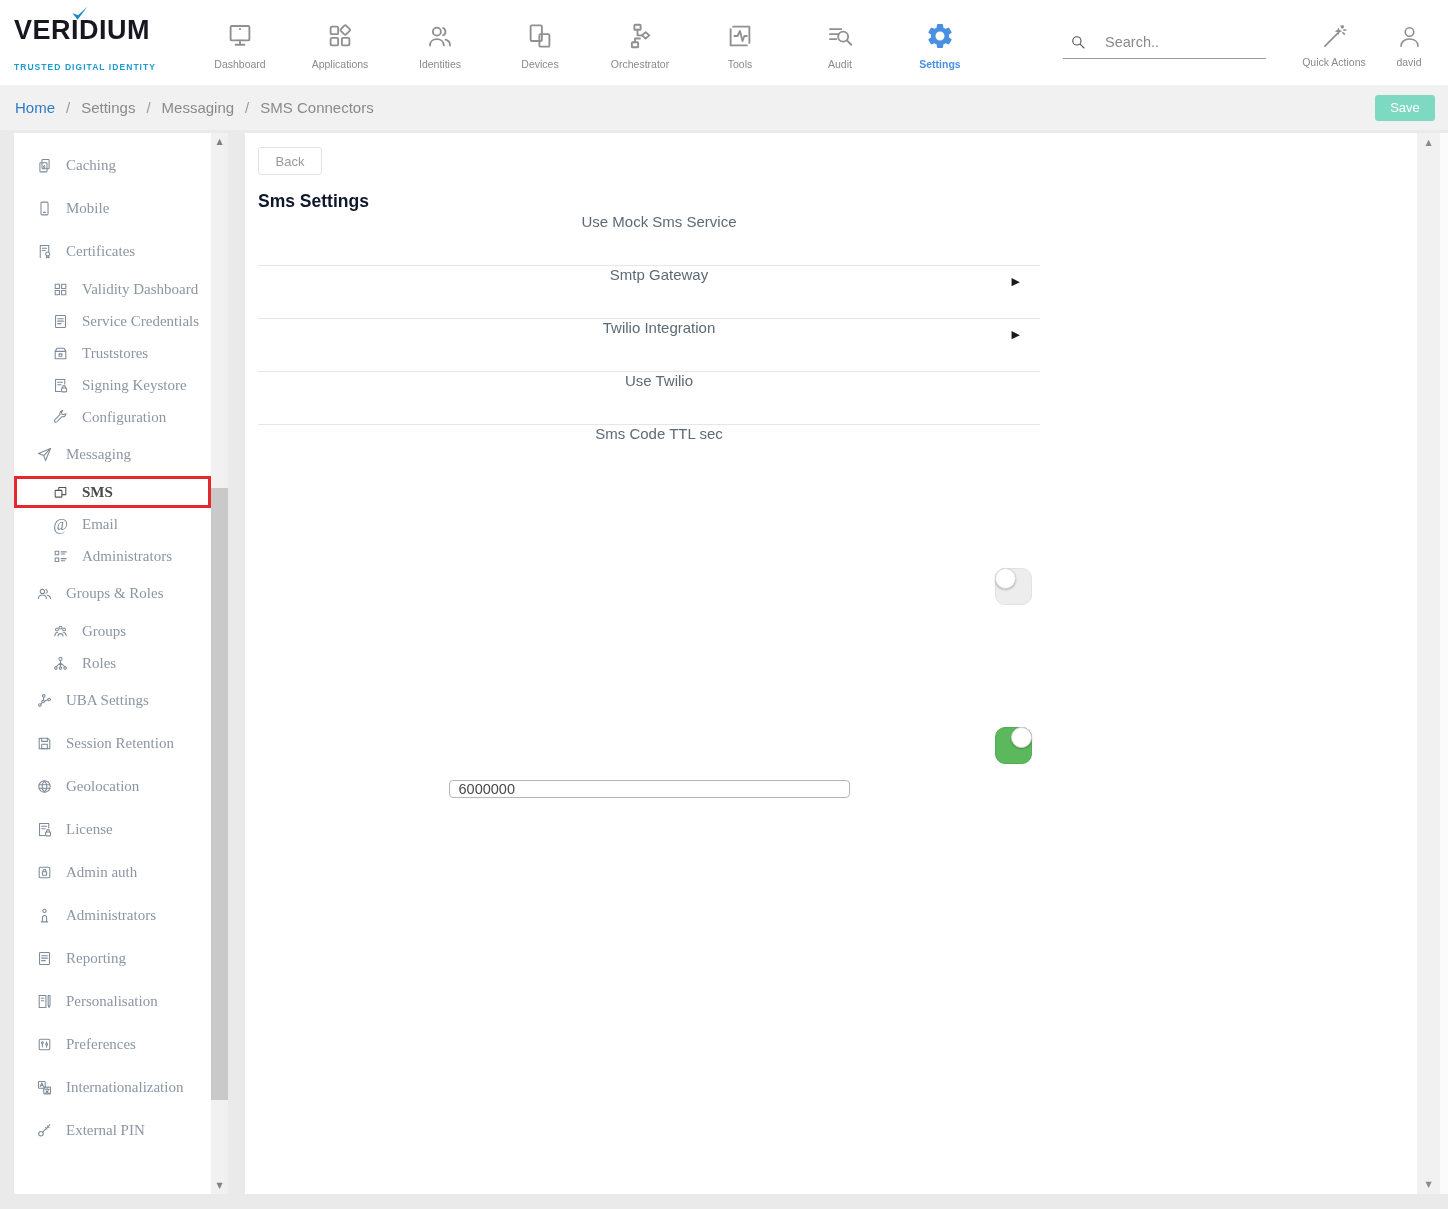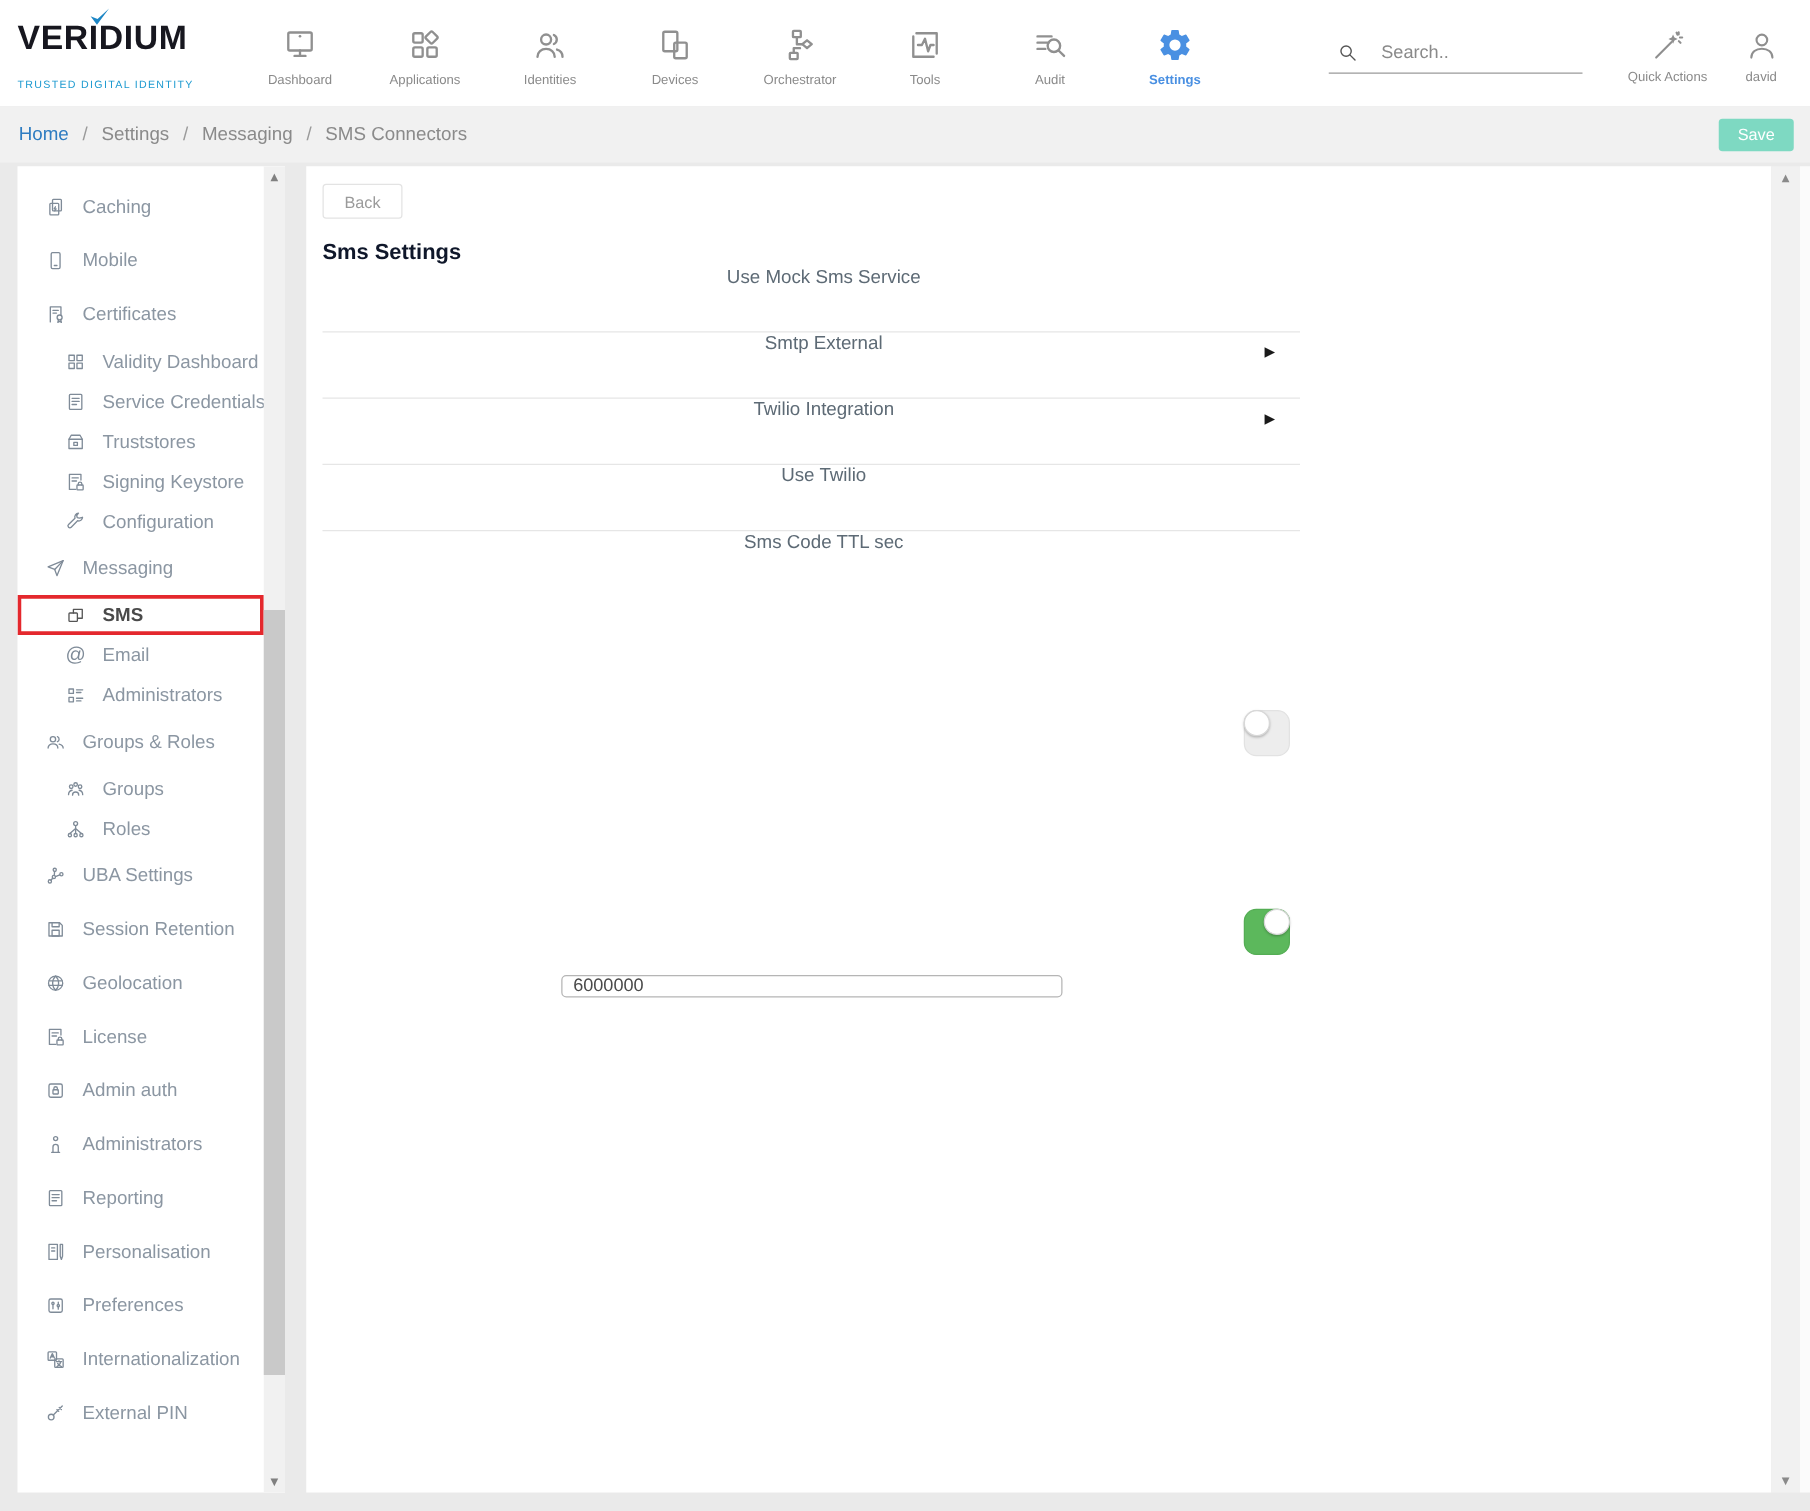--- a/index.html
+++ b/index.html
@@ -7,21 +7,21 @@
   body {
     width:1448px; height:1209px; overflow:hidden;
     font-family:"Liberation Sans", sans-serif;
     background:#eaeaea; color:#333;
   }
   
   .header { height:85px; background:#fff; display:flex; align-items:center; padding:0 10px 0 14px; }
   .logo { width:160px; position:relative; cursor:pointer; padding-top:4px; }
   .logo-name { font-size:27px; font-weight:bold; color:#17171f; letter-spacing:.5px; line-height:1; }
   .logo-check { position:absolute; top:-7px; left:57px; width:17px; height:15px; }
-  .logo-tag { font-size:8.5px; font-weight:normal; color:var(--brand-blue,#1d9ad0); letter-spacing:1.05px; margin-top:18px; }
+  .logo-tag { font-size:8.5px; font-weight:bold; color:var(--brand-blue,#1d9ad0); letter-spacing:1.05px; margin-top:18px; }
   .nav { display:flex; margin-left:16px; }
   .nav-item { width:100px; display:flex; flex-direction:column; align-items:center; gap:7px; cursor:pointer; padding-top:6px; }
   .nav-item .nicon { width:30px; height:30px; color:#909090; }
   .nav-item .nicon svg { width:100%; height:100%; }
   .nav-item .nlabel { font-size:10.5px; color:#8a8a8a; }
   .nav-item.active .nicon { color:var(--accent-blue,#4a90e2); }
   .nav-item.active .nlabel { color:var(--accent-blue,#4a90e2); font-weight:bold; }
   .search { display:flex; align-items:center; gap:16px; border-bottom:1px solid #9a9a9a; width:203px; padding:6px 4px 7px 6px; margin-left:auto; }
   .search .sicon { width:18px; height:18px; color:#555; flex:0 0 18px; }
   .search .sicon svg { width:100%; height:100%; }
@@ -38,21 +38,21 @@
   .crumbs { display:flex; align-items:center; gap:11px; font-size:15px; }
   .crumb { color:#8a8a8a; }
   .crumb.link { color:#2e7cc1; cursor:pointer; }
   .crumb-sep { color:#9a9a9a; }
   .savebtn { margin-left:auto; background:var(--save-teal,#7ed9c2); color:#fff; border:none; border-radius:3px;
              width:60px; height:26px; font-size:13px; cursor:pointer; font-family:inherit; }
   
   .bodyrow { display:flex; height:1064px; padding-top:3px; }
   .sidebar { width:214px; margin-left:14px; background:#fff; position:relative; overflow:hidden; flex:0 0 214px; }
   .side-items { width:197px; padding-top:11px; }
-  .sitem { display:flex; align-items:center; gap:13px; padding:13px 0 13px 22px; color:#8b96a2; cursor:pointer; font-size:15px; white-space:nowrap; }
+  .sitem { display:flex; align-items:center; gap:13px; padding:13px 0 13px 22px; color:#8b96a2; cursor:pointer; font-size:15px; white-space:nowrap;font-family:Liberation Serif, serif; }
   .sitem .icon { width:17px; height:17px; flex:0 0 17px; color:#7f8b98; }
   .sitem .icon svg { width:100%; height:100%; }
   .sitem.sub { padding:7.5px 0 7.5px 38px; }
   .sitem.active { border:3px solid var(--highlight-red,#e4282d); padding:4.5px 0 4.5px 35px; color:#4a4a4a; font-weight:bold; }
   .sitem.active .icon { color:#555; }
   .at-glyph { font-size:16px; line-height:17px; display:block; text-align:center; }
   .vscroll { position:absolute; right:0; top:0; bottom:0; width:17px; background:#f1f1f1; }
   .vscroll .sarrow { position:absolute; left:0; right:0; text-align:center; font-size:8px; color:#808080; font-family:"DejaVu Sans",sans-serif; cursor:pointer; }
   .vscroll .up { top:4px; } .vscroll .down { bottom:4px; }
   .vscroll .thumb { position:absolute; left:0; width:17px; background:#c9c9c9; cursor:pointer; }
@@ -410,21 +410,21 @@
     <button class="backbtn">Back</button>
     <h1 class="title">Sms Settings</h1>
     <div class="rows" id="rows">
         <div class="srow">
           <span class="rlabel">Use Mock Sms Service</span>
           <div class="toggle">
             <div class="knob"></div>
           </div>
         </div>
         <div class="srow">
-          <span class="rlabel">Smtp External</span>
+          <span class="rlabel">Smtp Gateway</span>
           <span class="expand-arrow">▶</span>
         </div>
         <div class="srow">
           <span class="rlabel">Twilio Integration</span>
           <span class="expand-arrow">▶</span>
         </div>
         <div class="srow">
           <span class="rlabel">Use Twilio</span>
           <div class="toggle on">
             <div class="knob"></div>

